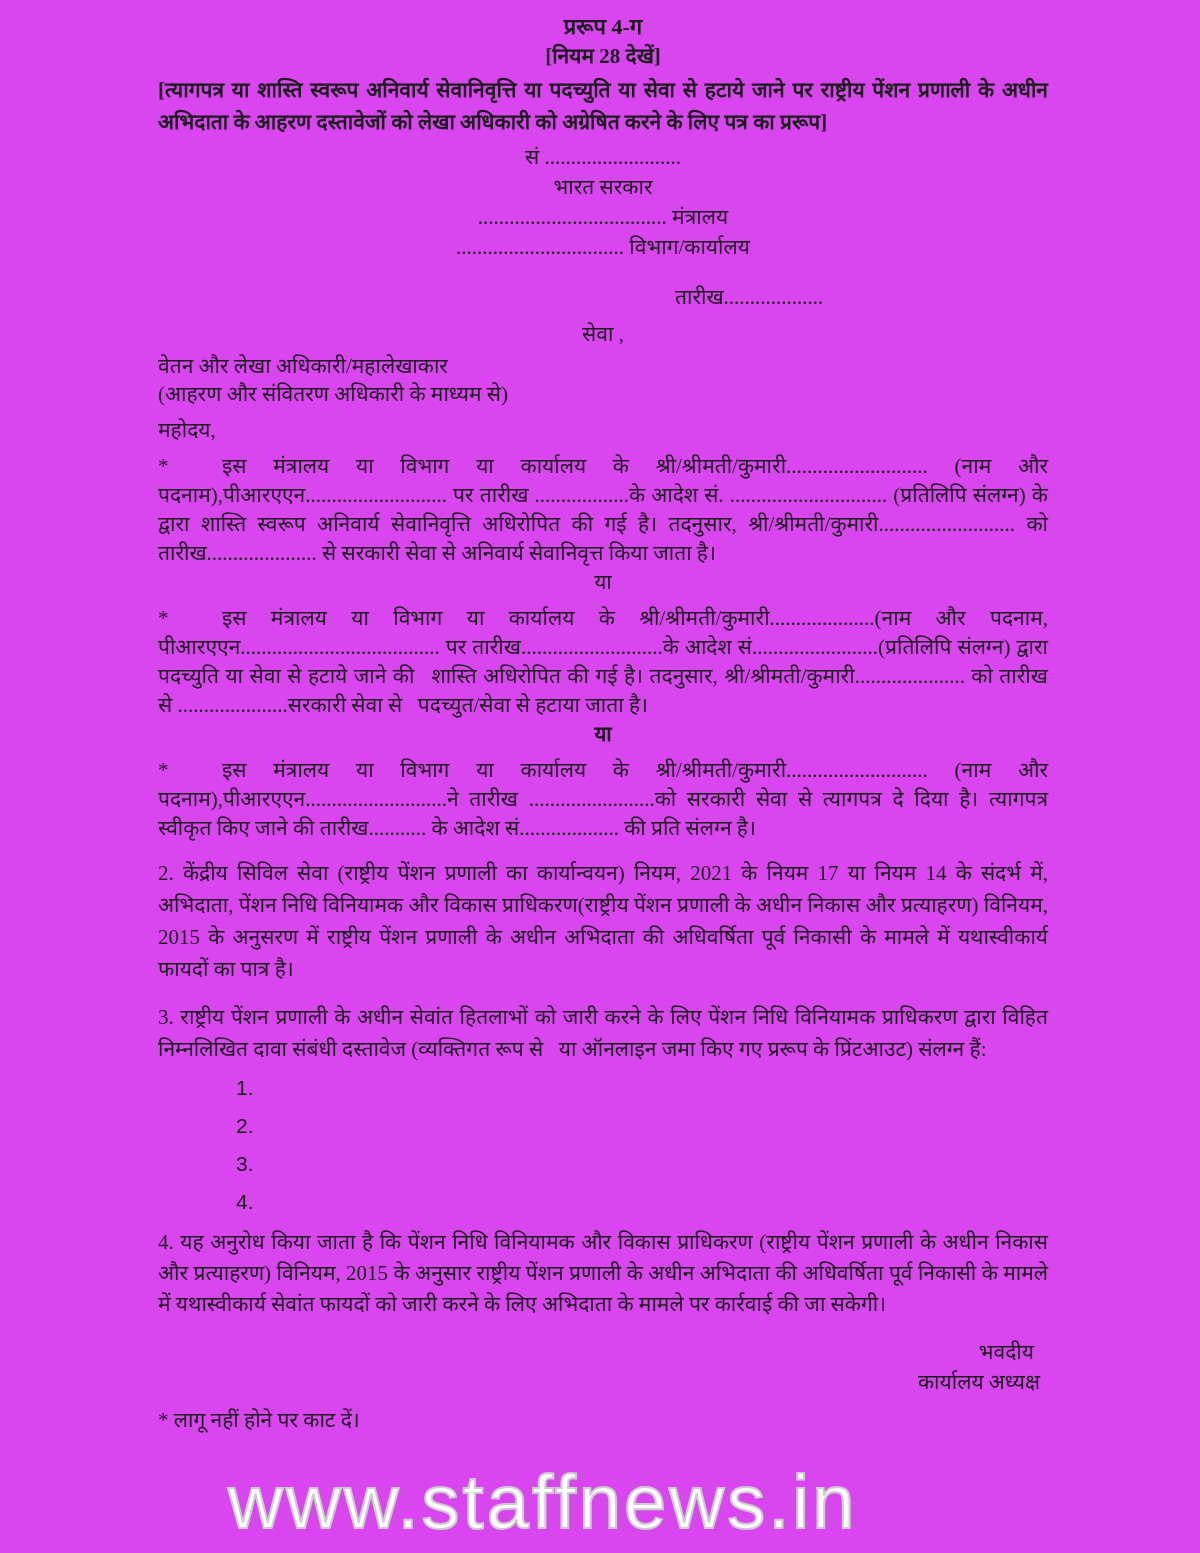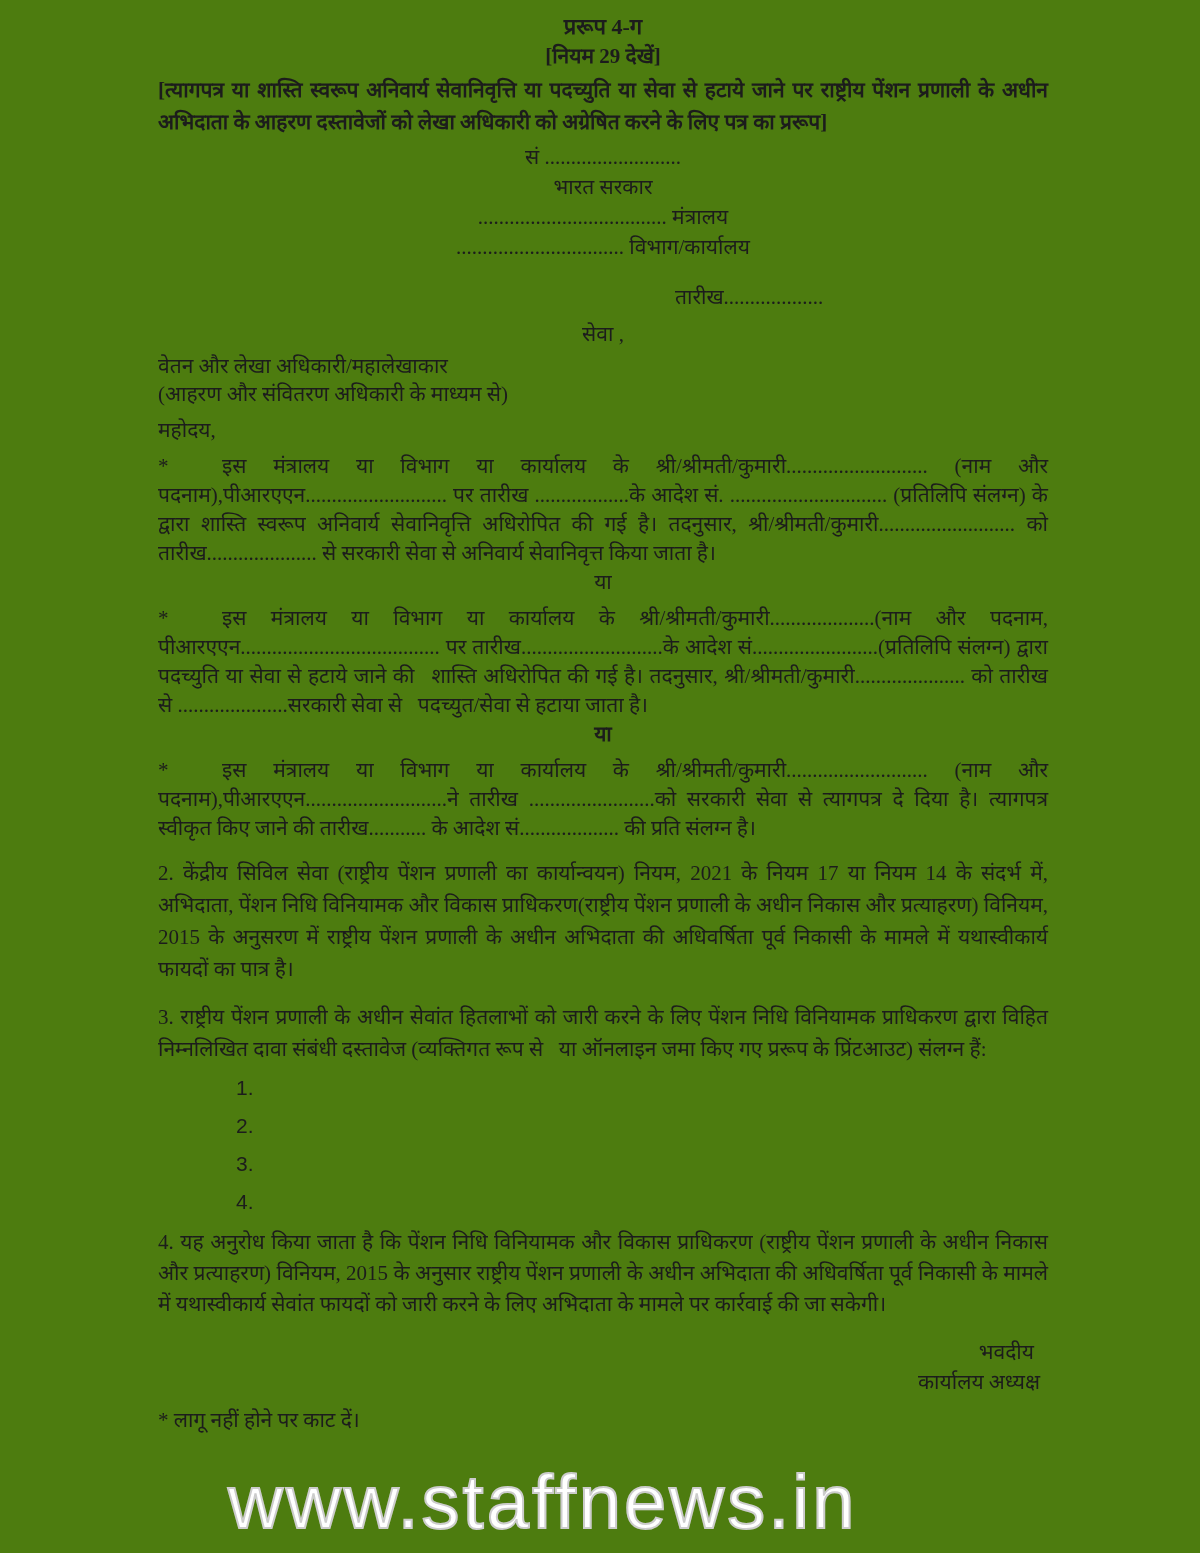--- a/index.html
+++ b/index.html
@@ -1,20 +1,20 @@
 <!DOCTYPE html>
 <html lang="hi"><head>
 <meta charset="utf-8">
 <style>
   html, body { margin: 0; padding: 0; background: #ffffff; }
   .page {
     position: relative;
     width: 1200px;
     height: 1553px;
-    background: #4d7c0f;
+    background: #d946ef;
     overflow: hidden;
     font-family: "Liberation Serif", "DejaVu Serif", serif;
     color: #1c1c1c;
   }
   .content {
     position: absolute;
     left: 158px;
     top: 12px;
     width: 890px;
     font-size: 21px;
@@ -58,21 +58,21 @@
     white-space: nowrap;
   }
 </style>
 </head>
 <body>
 
 <div class="page">
   <div class="content">
 
     <div class="form-no">प्ररूप 4-ग</div>
-    <div class="rule-ref">[नियम 29 देखें]</div>
+    <div class="rule-ref">[नियम 28 देखें]</div>
     <div class="description">[त्यागपत्र या शास्ति स्वरूप अनिवार्य सेवानिवृत्ति या पदच्युति या सेवा से हटाये जाने पर राष्ट्रीय पेंशन प्रणाली के अधीन अभिदाता के आहरण दस्तावेजों को लेखा अधिकारी को अग्रेषित करने के लिए पत्र का प्ररूप]</div>
 
     <div class="letterhead">
       <div class="lh-line">सं ..........................</div>
       <div class="lh-line">भारत सरकार</div>
       <div class="lh-line">.................................... मंत्रालय</div>
       <div class="lh-line">................................ विभाग/कार्यालय</div>
       <div class="lh-date">तारीख...................</div>
     </div>
 

